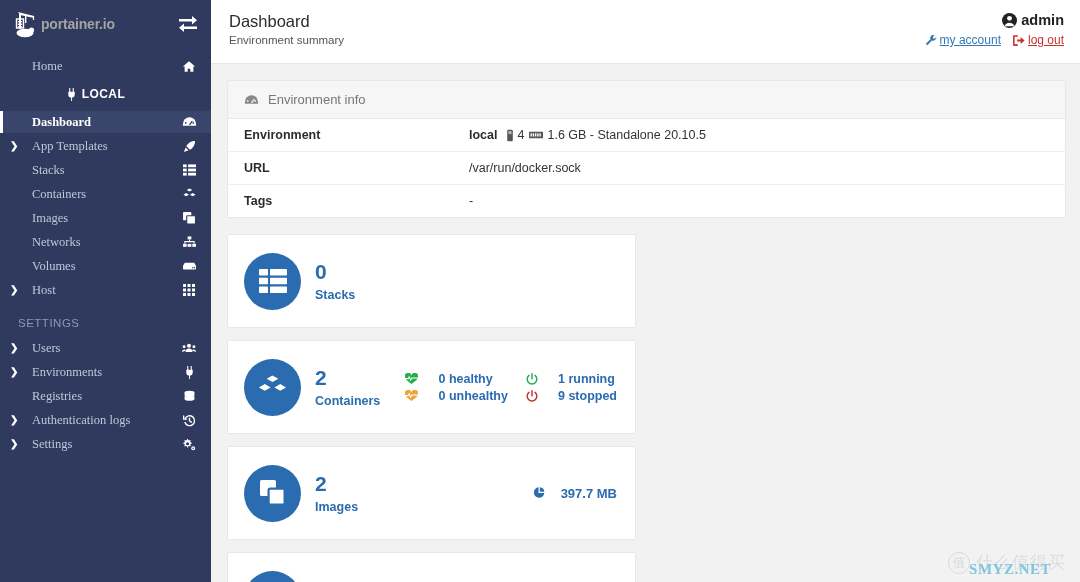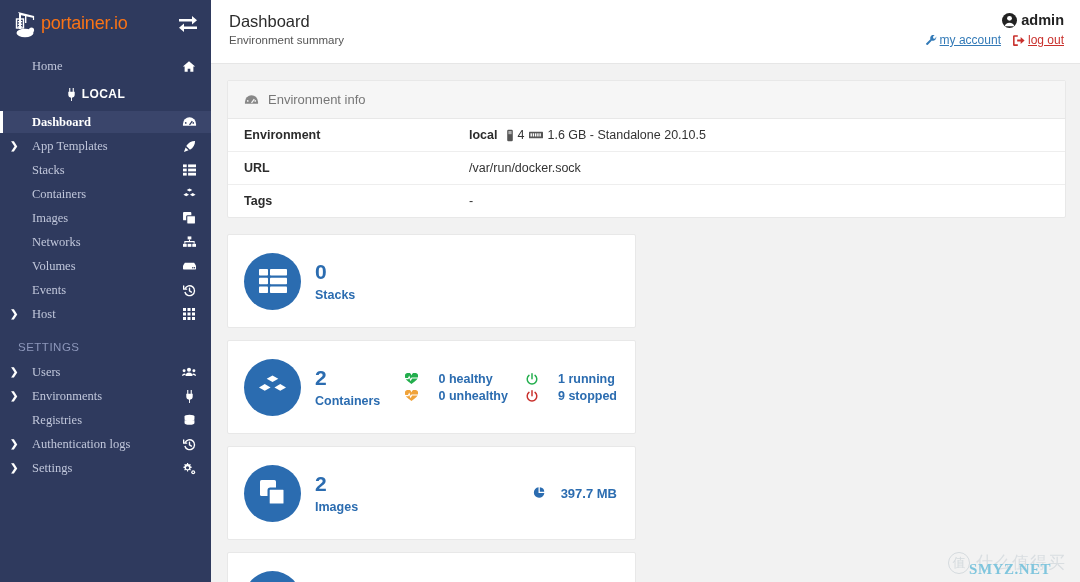--- a/index.html
+++ b/index.html
@@ -18,22 +18,22 @@
     color: #c3c9dd;
     display: flex; flex-direction: column;
     overflow: hidden;
   }
   .logo-row {
     height: 47px; display: flex; align-items: center;
     padding: 0 12px 0 14px; position: relative;
   }
   .logo-mark { width: 26px; height: 30px; flex: none; }
   .logo-text {
-    color: #f97316; font-size: 18px; letter-spacing: -0.2px;
-    margin-left: 1px; font-weight: 400;
+    color: #a3a3a3; font-size: 14px; letter-spacing: -0.2px;
+    margin-left: 1px; font-weight: 700;
   }
   .toggle-icon {
     position: absolute; right: 13px; top: 14px;
     width: 20px; height: 18px; color: #ffffff; cursor: pointer;
   }
   .nav-item {
     height: 22px; display: flex; align-items: center;
     padding: 0 14px 0 8px; font-size: 12.5px;
     color: #c1c7db; cursor: pointer; position: relative;
     margin-top: 2px;
@@ -294,31 +294,20 @@
       <span class="nav-label">Volumes</span>
       <span class="nav-icon">
         <svg viewBox="0 0 14 9" width="13" height="10" fill="currentColor">
             <path d="M2 1 h10 l2 3.2 v3.3 a0.8 0.8 0 0 1 -0.8 0.8 H0.8 A0.8 0.8 0 0 1 0 7.5 V4.2 Z"></path>
             <circle cx="10.5" cy="6.4" r="0.75" fill="#2f3a5e"></circle>
             <circle cx="12.3" cy="6.4" r="0.75" fill="#2f3a5e"></circle>
           </svg>
       </span>
     </div>
 
-    <div class="nav-item">
-      <span class="caret"></span>
-      <span class="nav-label">Events</span>
-      <span class="nav-icon">
-        <svg viewBox="0 0 14 14" width="13" height="13" fill="none" stroke="currentColor" stroke-width="1.5">
-            <path d="M2.2 5.2 A5.3 5.3 0 1 1 2 8.6"></path>
-            <path d="M0.7 2.2 V5.5 H4" stroke-linecap="round"></path>
-            <path d="M7 4.6 V7.4 L9.1 8.7" stroke-linecap="round"></path>
-          </svg>
-      </span>
-    </div>
 
     <div class="nav-item">
       <span class="caret">❯</span>
       <span class="nav-label">Host</span>
       <span class="nav-icon">
         <svg viewBox="0 0 12 12" width="12" height="12" fill="currentColor">
             <rect x="0" y="0" width="3" height="3"></rect>
             <rect x="4.5" y="0" width="3" height="3"></rect>
             <rect x="9" y="0" width="3" height="3"></rect>
             <rect x="0" y="4.5" width="3" height="3"></rect>

